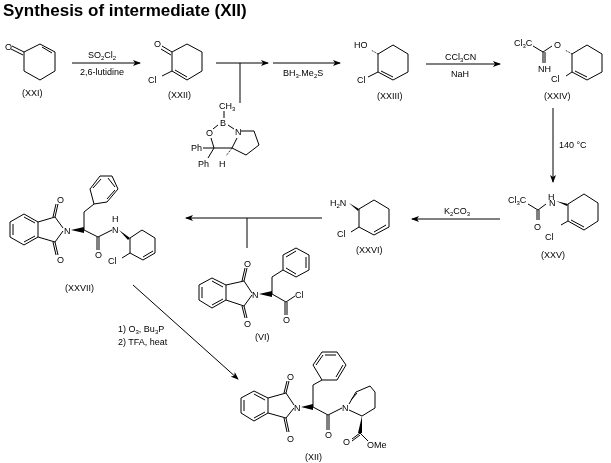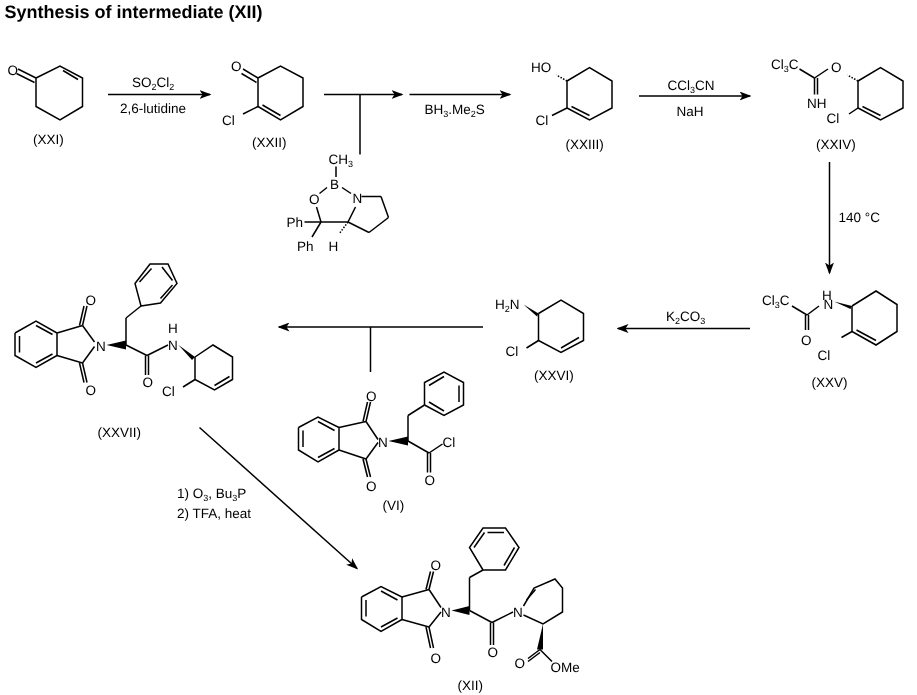--- a/index.html
+++ b/index.html
@@ -1,18 +1,18 @@
 <!DOCTYPE html>
 <html><head>
 <meta charset="utf-8">
 <style>
   html, body { margin: 0; padding: 0; background: #ffffff; }
   body { width: 611px; height: 463px; position: relative; overflow: hidden;
          font-family: "Liberation Sans", sans-serif; }
-  #title { position: absolute; left: 3px; top: 1px; font-size: 12px; font-weight: bold; color: #000; }
+  #title { position: absolute; left: 3px; top: 1px; font-size: 17px; font-weight: bold; color: #000; }
   svg { position: absolute; left: 0; top: 0; }
   svg text { font-family: "Liberation Sans", sans-serif; font-size: 9px; fill: #000; }
   svg .lbl { font-size: 9px; }
   svg .sub { font-size: 6px; }
   line, polyline, path.b { stroke: #000; stroke-width: 1; fill: none; }
 </style>
 </head>
 <body>
 
 <div id="title">Synthesis of intermediate (XII)</div>

